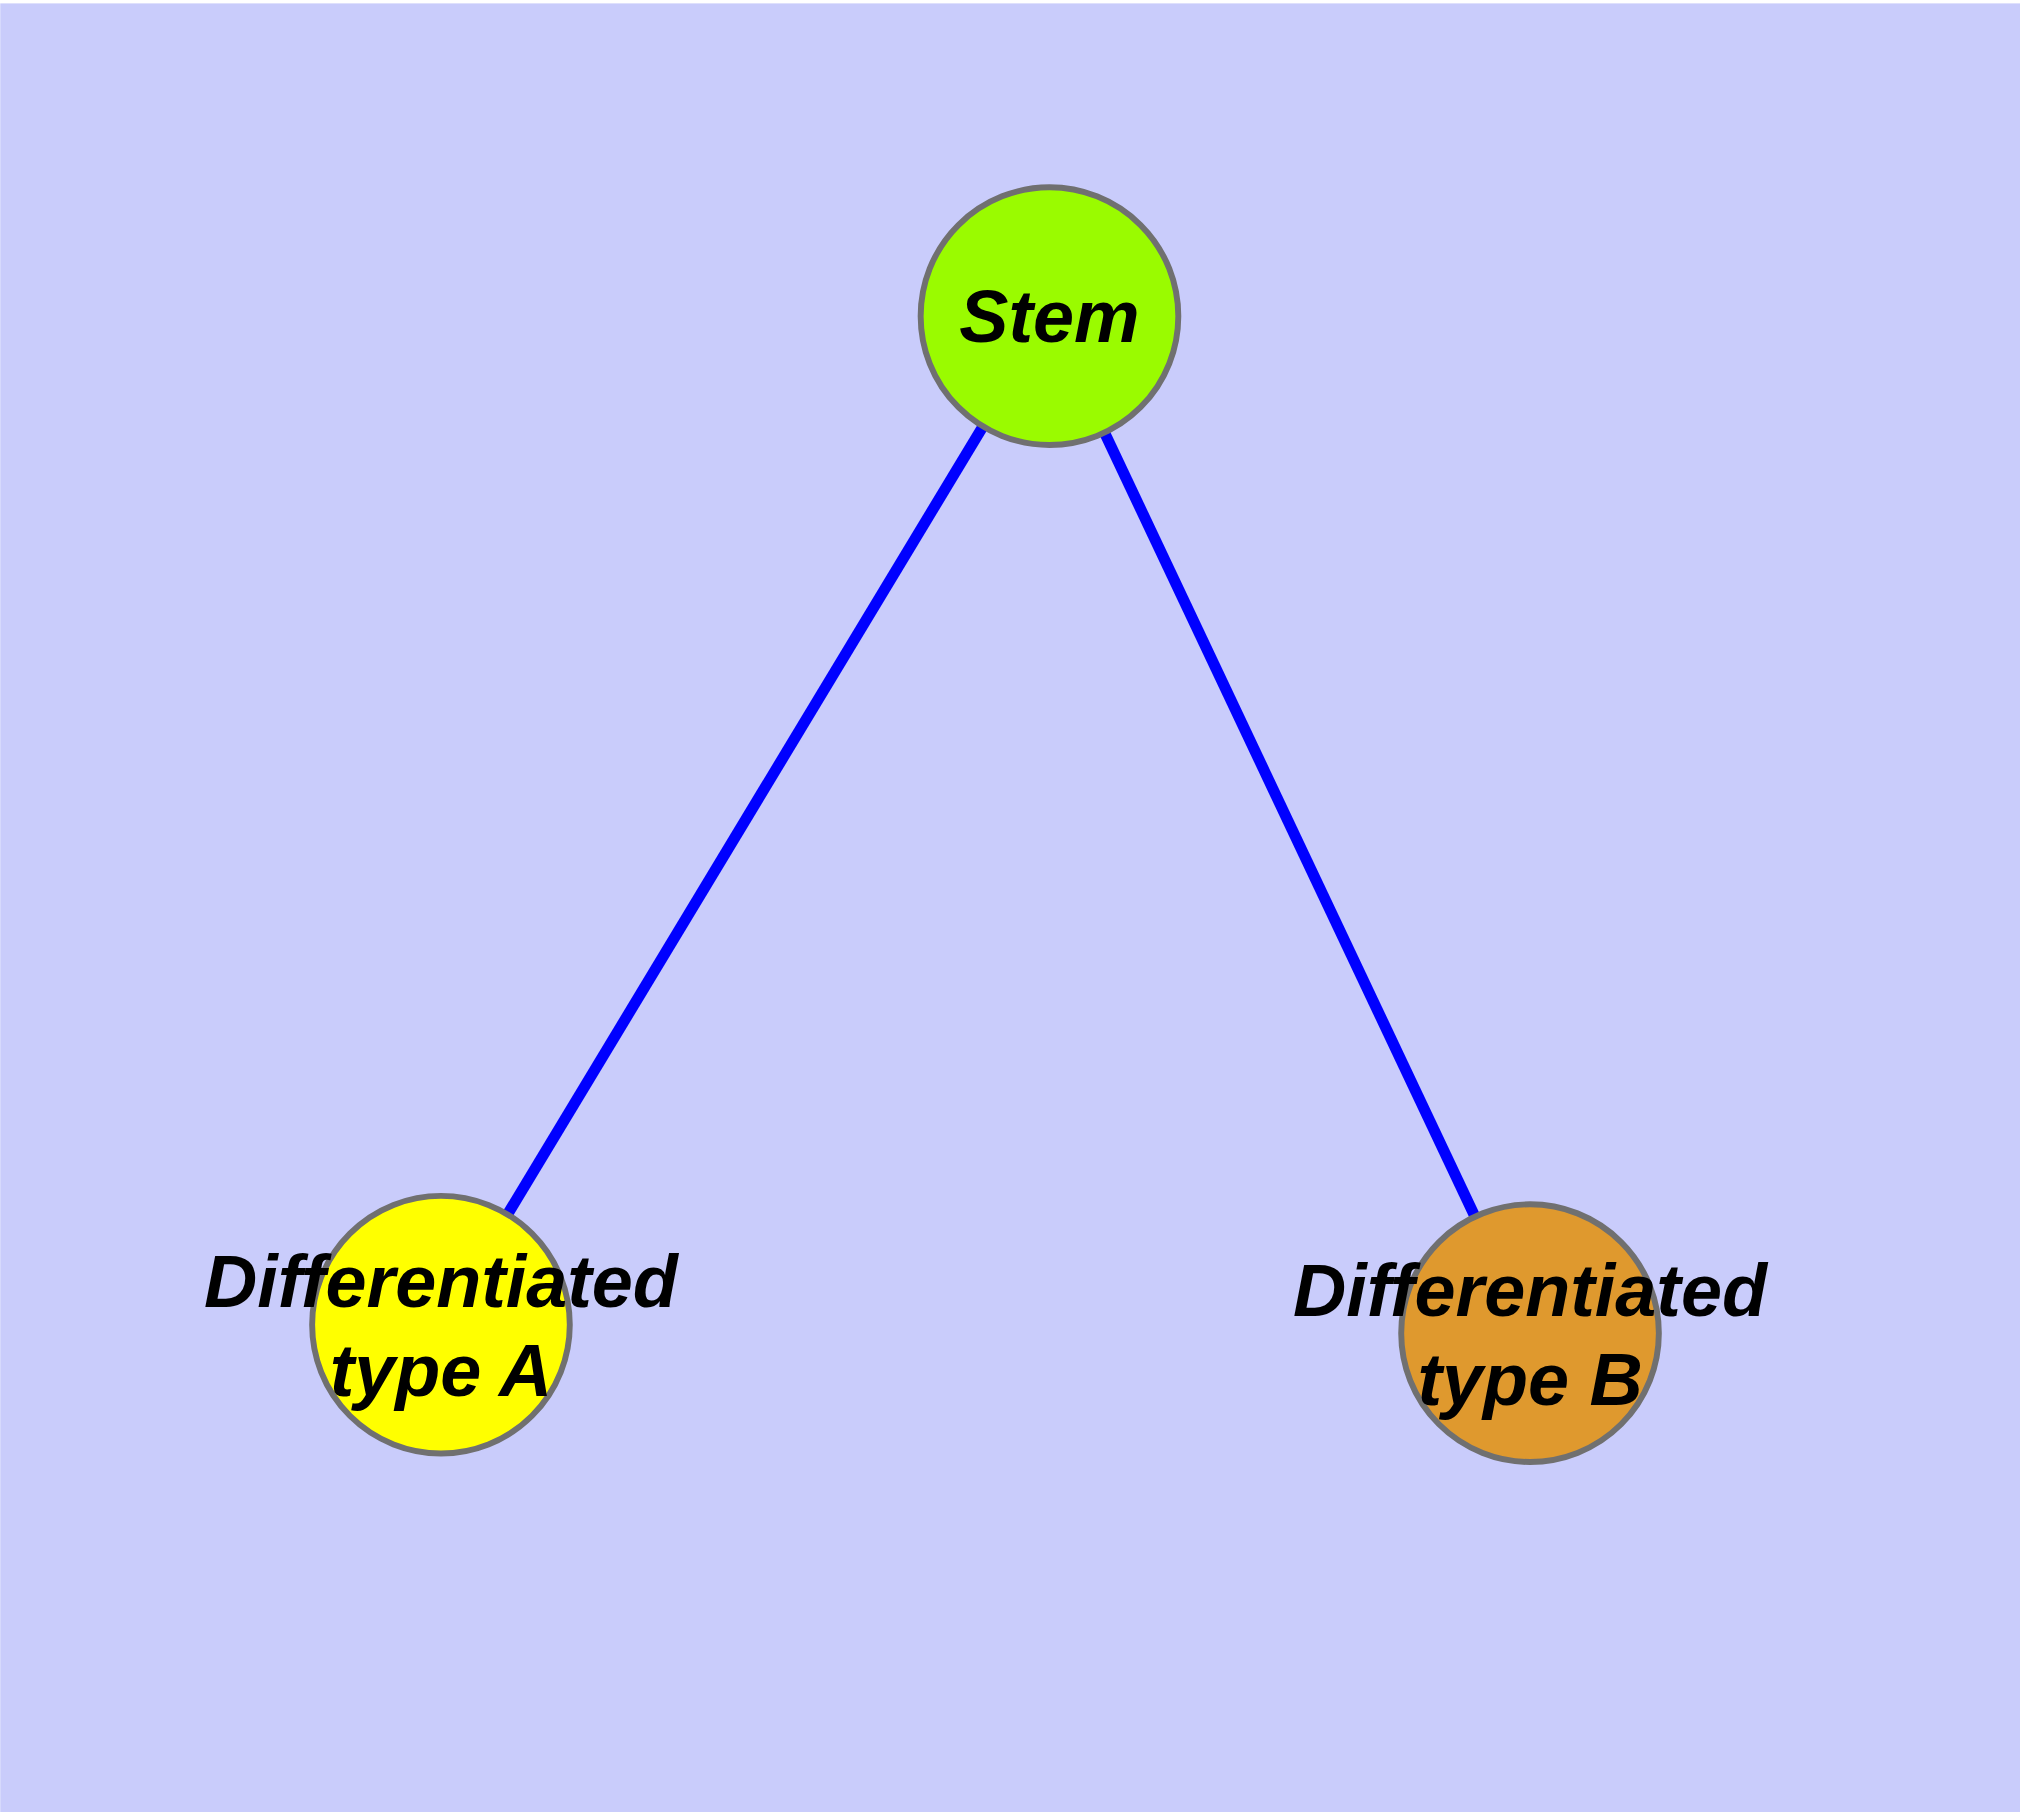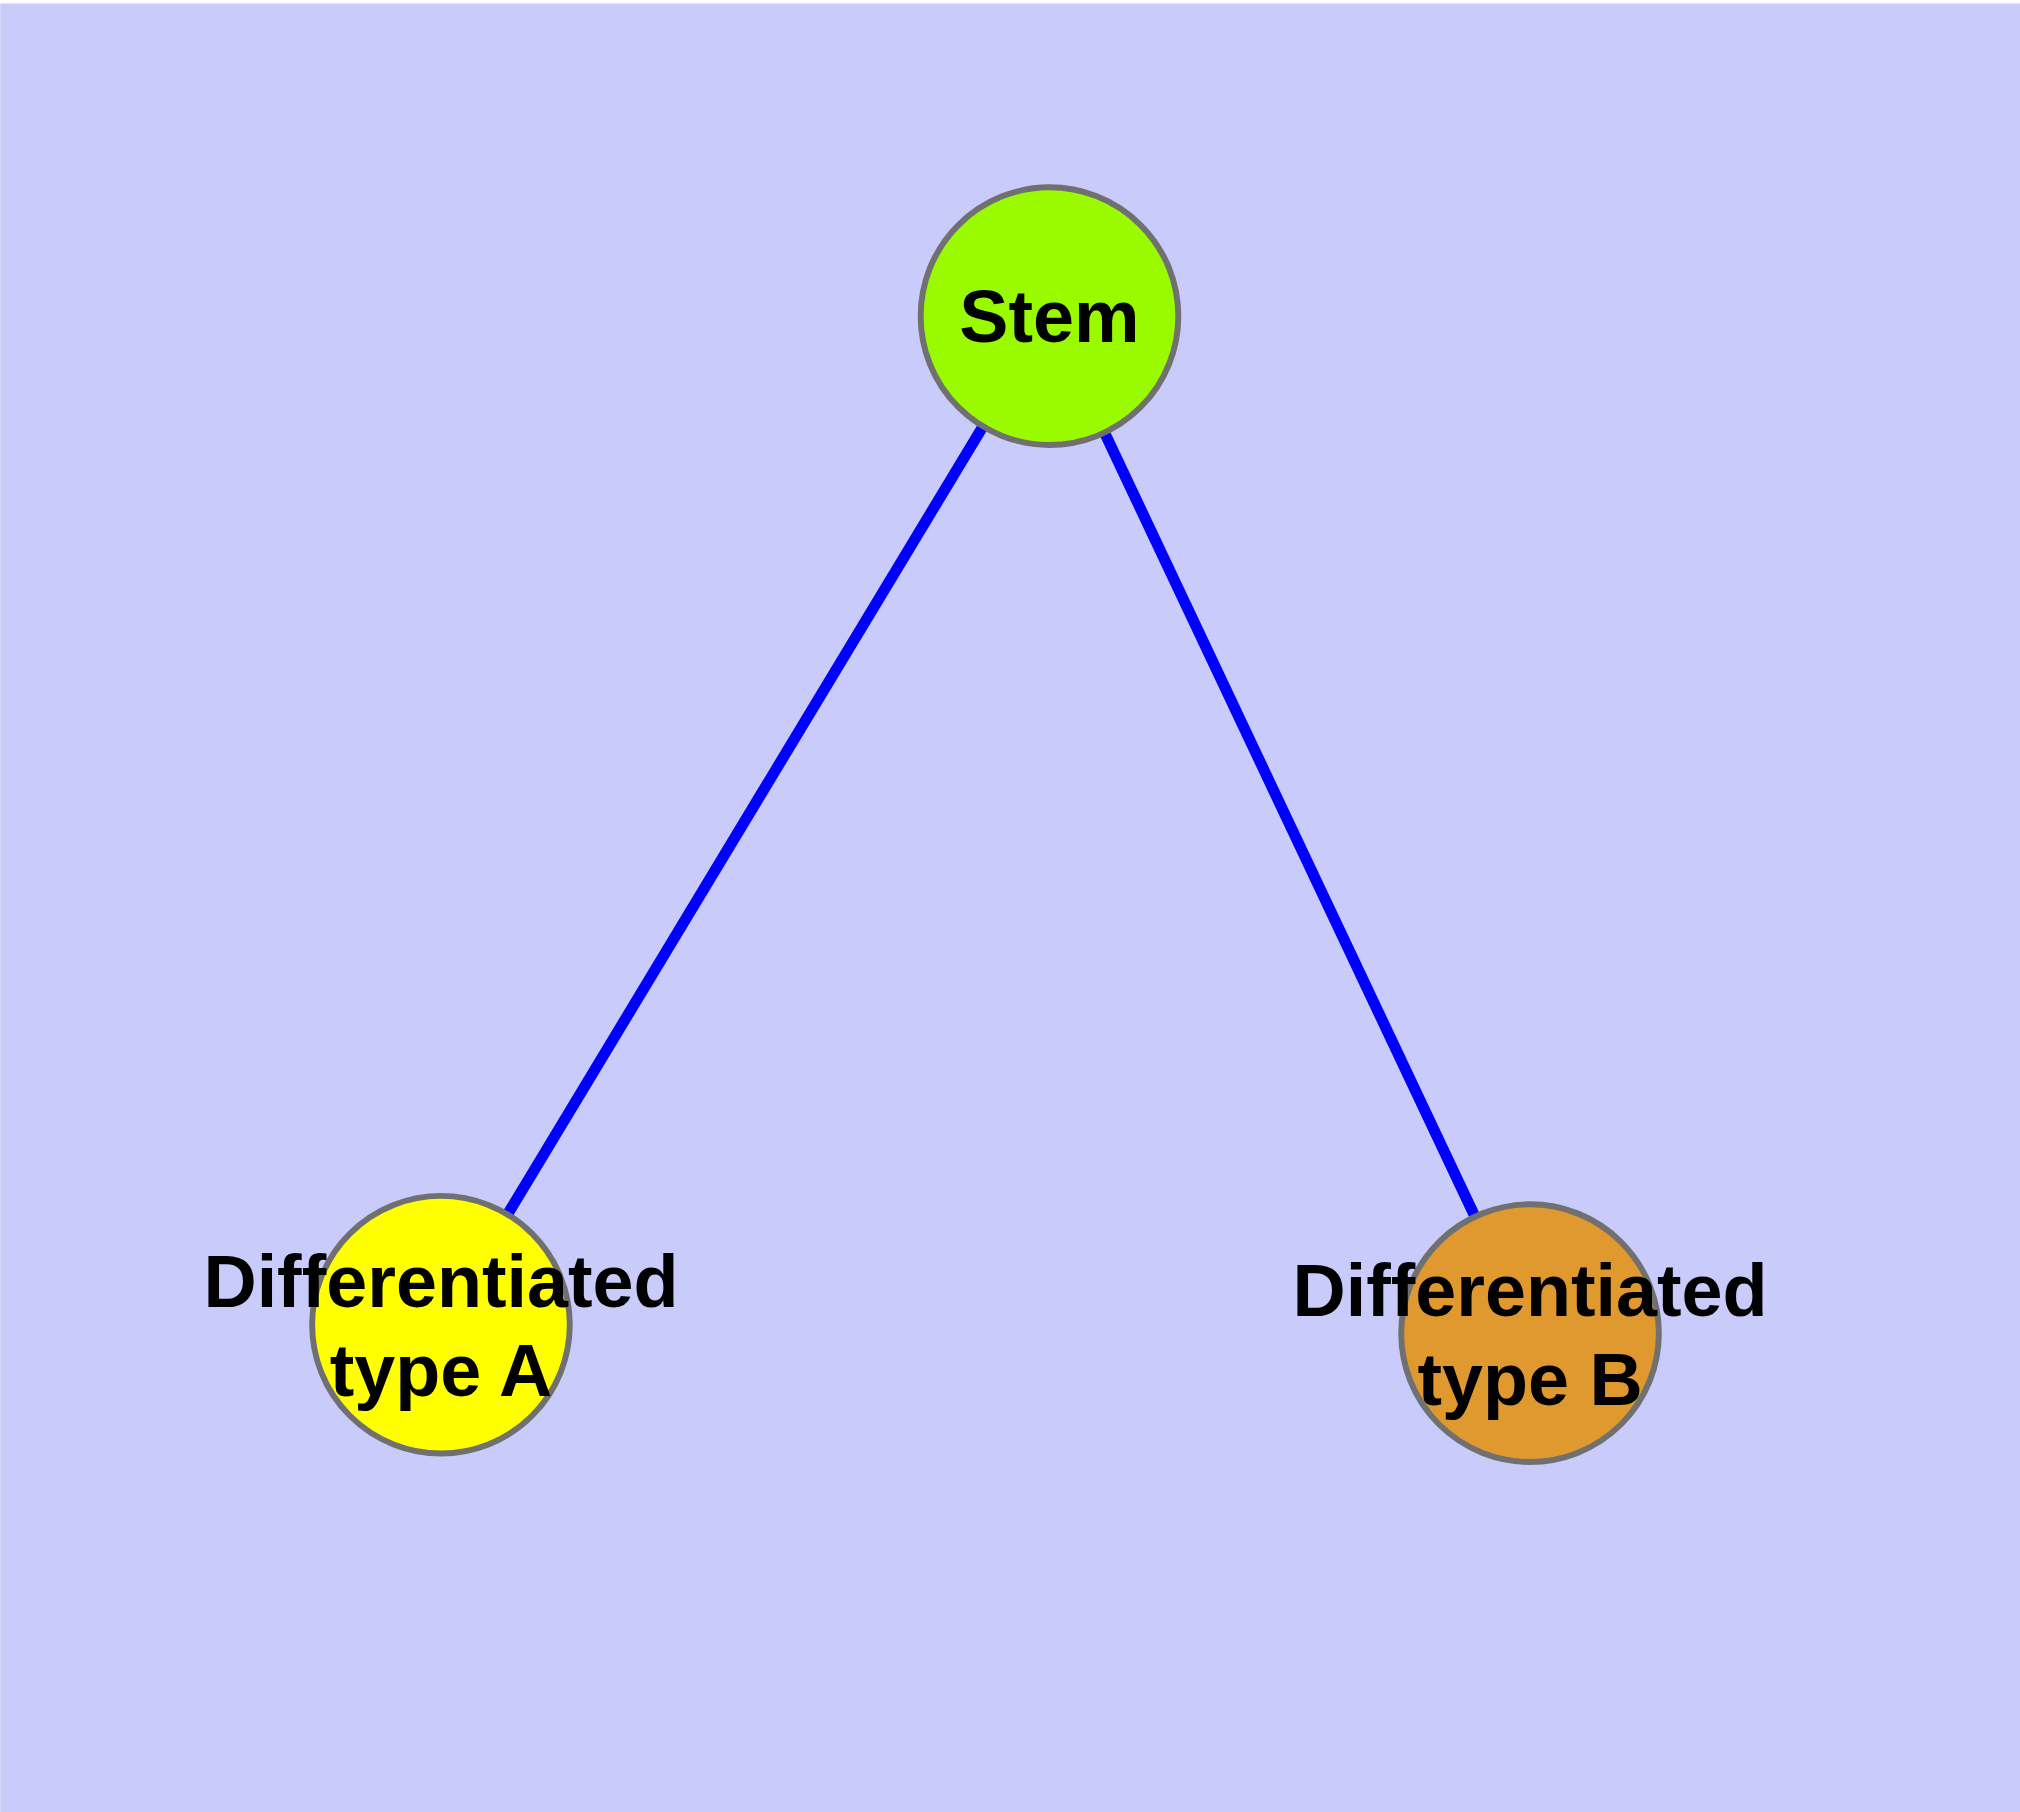--- a/index.html
+++ b/index.html
@@ -8,20 +8,21 @@
     background: #ffffff;
     width: 2021px;
     height: 1812px;
     overflow: hidden;
     font-family: "Liberation Sans", sans-serif;
   }
   .stage {
     position: relative;
     width: 1656px;
     height: 1812px;
+    font-style: italic;
   }
   svg.canvas {
     display: block;
     width: 2021px;
     height: 1812px;
   }
   .node-label {
     font-family: "Liberation Sans", sans-serif;
     font-weight: bold;
     font-size: 87px;

